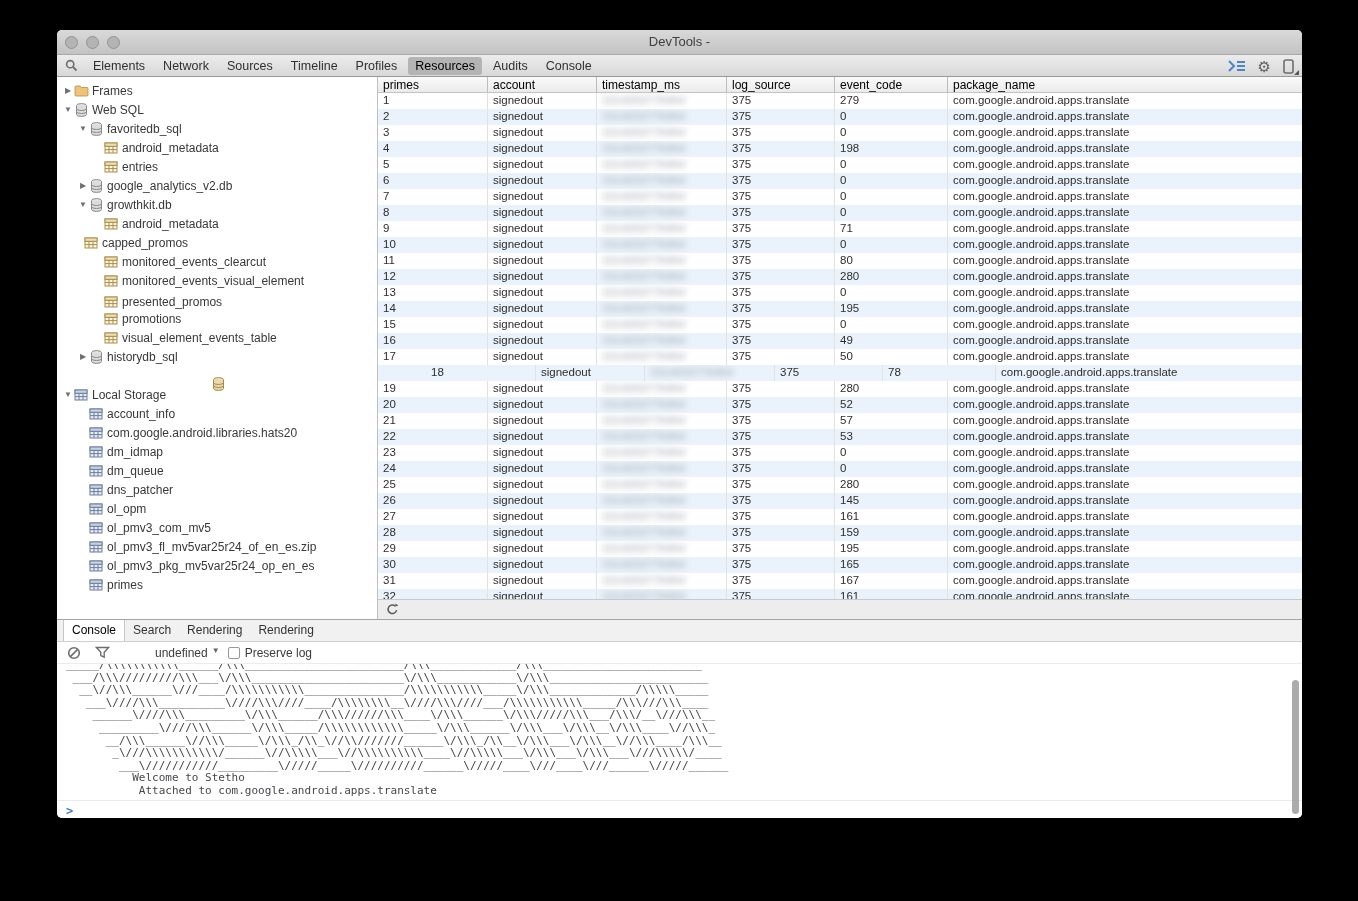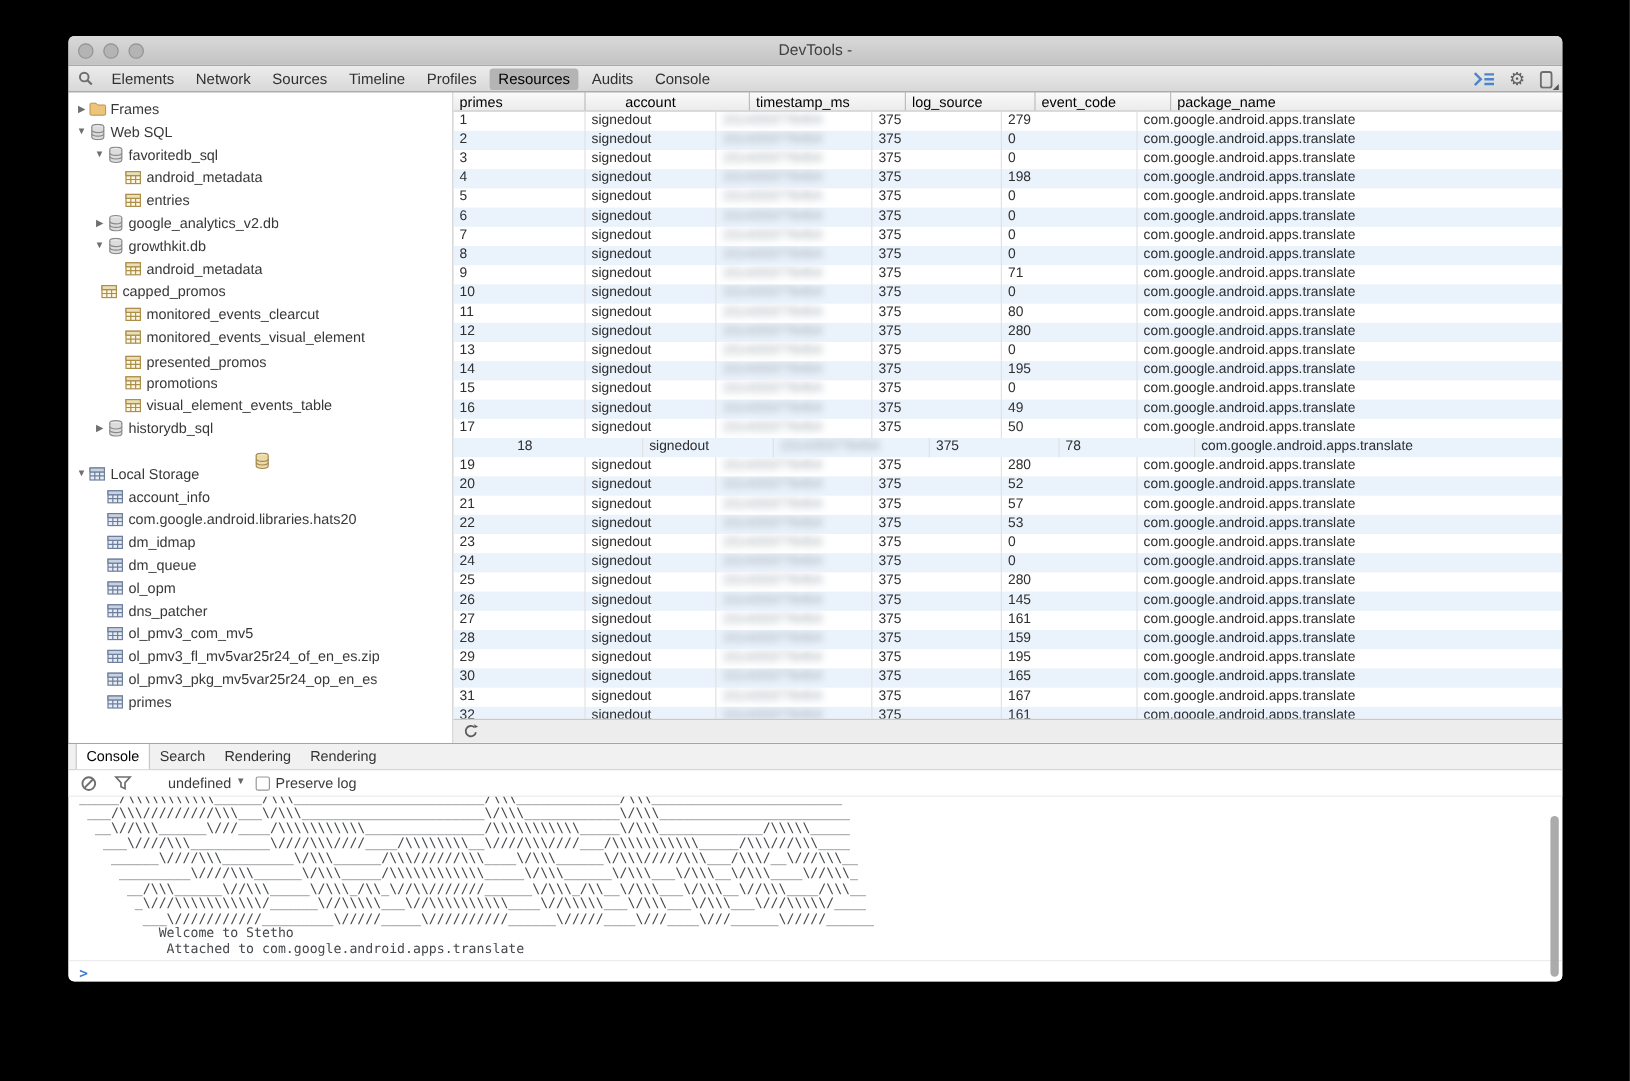--- a/index.html
+++ b/index.html
@@ -45,21 +45,21 @@
     display:flex;align-items:center;padding-left:8px;}
   
   .drawer{flex:1;display:flex;flex-direction:column;min-height:0;background:#fff;}
   .drawer-tabs{height:22px;flex:0 0 22px;background:#f1f1f1;border-bottom:1px solid #cfcfcf;
     display:flex;align-items:stretch;padding-left:6px;}
   .dtab{font-size:12px;color:#333;padding:3px 8px 0 8px;cursor:default;}
   .dtab.selected{background:#fff;border-left:1px solid #c6c6c6;border-right:1px solid #c6c6c6;color:#000;}
   .console-toolbar{height:22px;flex:0 0 22px;display:flex;align-items:center;gap:8px;
     padding-left:10px;border-bottom:1px solid #ececec;background:#fff;}
   .ct-sep{width:14px;}
-  .filter-dd{font-size:12px;color:#3c3c3c;display:flex;align-items:flex-start;gap:4px;}
+  .filter-dd{font-size:12px;color:#3c3c3c;display:flex;align-items:flex-start;gap:4px;margin-left:15px;}
   .dd-arrow{font-size:8px;color:#666;}
   .chkwrap{display:flex;align-items:center;gap:5px;font-size:12px;color:#3c3c3c;}
   .chk{width:12px;height:12px;background:#fff;border:1px solid #989898;border-radius:2px;}
   .console-out{flex:1;position:relative;overflow:hidden;}
   .console-pre{margin:-5px 0 0 0;padding-left:9px;font-family:"DejaVu Sans Mono","Liberation Mono",monospace;
     font-size:11px;line-height:12.6px;color:#45484c;white-space:pre;}
   .prompt-line{border-top:1px solid #ececec;margin-top:2px;padding:3px 0 0 9px;height:18px;
     font-family:"DejaVu Sans Mono","Liberation Mono",monospace;font-size:12px;}
   .prompt-chevron{color:#3d7ad2;font-weight:bold;}
   .vscroll{position:absolute;right:3px;top:16px;width:7px;height:134px;background:#9c9c9c;
@@ -394,35 +394,35 @@
           <span class="ticon">
             <svg width="14" height="12" viewBox="0 0 14 12">
               <rect x="1" y="1" width="12" height="10" fill="#e7ecf4" stroke="#6d7f9c"></rect>
               <line x1="1" y1="4.3" x2="13" y2="4.3" stroke="#6d7f9c"></line>
               <line x1="1" y1="7.6" x2="13" y2="7.6" stroke="#6d7f9c"></line>
               <line x1="5" y1="1" x2="5" y2="11" stroke="#6d7f9c"></line>
               <line x1="9" y1="1" x2="9" y2="11" stroke="#6d7f9c"></line>
               <rect x="1" y="1" width="12" height="3.3" fill="#c8d2e2" stroke="#6d7f9c"></rect>
             </svg>
           </span>
+          <span class="tlabel">dns_patcher</span>
+        </div>
+        <div class="tree-row" style="padding-left: 21px;">
+          <span class="arrow"></span>
+          <span class="ticon">
+            <svg width="14" height="12" viewBox="0 0 14 12">
+              <rect x="1" y="1" width="12" height="10" fill="#e7ecf4" stroke="#6d7f9c"></rect>
+              <line x1="1" y1="4.3" x2="13" y2="4.3" stroke="#6d7f9c"></line>
+              <line x1="1" y1="7.6" x2="13" y2="7.6" stroke="#6d7f9c"></line>
+              <line x1="5" y1="1" x2="5" y2="11" stroke="#6d7f9c"></line>
+              <line x1="9" y1="1" x2="9" y2="11" stroke="#6d7f9c"></line>
+              <rect x="1" y="1" width="12" height="3.3" fill="#c8d2e2" stroke="#6d7f9c"></rect>
+            </svg>
+          </span>
           <span class="tlabel">ol_opm</span>
-        </div>
-        <div class="tree-row" style="padding-left: 21px;">
-          <span class="arrow"></span>
-          <span class="ticon">
-            <svg width="14" height="12" viewBox="0 0 14 12">
-              <rect x="1" y="1" width="12" height="10" fill="#e7ecf4" stroke="#6d7f9c"></rect>
-              <line x1="1" y1="4.3" x2="13" y2="4.3" stroke="#6d7f9c"></line>
-              <line x1="1" y1="7.6" x2="13" y2="7.6" stroke="#6d7f9c"></line>
-              <line x1="5" y1="1" x2="5" y2="11" stroke="#6d7f9c"></line>
-              <line x1="9" y1="1" x2="9" y2="11" stroke="#6d7f9c"></line>
-              <rect x="1" y="1" width="12" height="3.3" fill="#c8d2e2" stroke="#6d7f9c"></rect>
-            </svg>
-          </span>
-          <span class="tlabel">dns_patcher</span>
         </div>
         <div class="tree-row" style="padding-left: 21px;">
           <span class="arrow"></span>
           <span class="ticon">
             <svg width="14" height="12" viewBox="0 0 14 12">
               <rect x="1" y="1" width="12" height="10" fill="#e7ecf4" stroke="#6d7f9c"></rect>
               <line x1="1" y1="4.3" x2="13" y2="4.3" stroke="#6d7f9c"></line>
               <line x1="1" y1="7.6" x2="13" y2="7.6" stroke="#6d7f9c"></line>
               <line x1="5" y1="1" x2="5" y2="11" stroke="#6d7f9c"></line>
               <line x1="9" y1="1" x2="9" y2="11" stroke="#6d7f9c"></line>
@@ -470,21 +470,21 @@
               <line x1="9" y1="1" x2="9" y2="11" stroke="#6d7f9c"></line>
               <rect x="1" y="1" width="12" height="3.3" fill="#c8d2e2" stroke="#6d7f9c"></rect>
             </svg>
           </span>
           <span class="tlabel">primes</span>
         </div>
       </div>
     <div class="gridpane">
       <div class="grid-header" id="grid-header">
           <div class="hcell" style="width: 110px; flex: 0 0 110px;">primes</div>
-          <div class="hcell" style="width: 109px; flex: 0 0 109px; margin-left: 28px;">account</div>
+          <div class="hcell" style="width: 109px; flex: 0 0 109px;">account</div>
           <div class="hcell" style="width: 130px; flex: 0 0 130px;">timestamp_ms</div>
           <div class="hcell" style="width: 108px; flex: 0 0 108px;">log_source</div>
           <div class="hcell" style="width: 113px; flex: 0 0 113px;">event_code</div>
           <div class="hcell" style="flex: 1 1 0%;">package_name</div>
         </div>
       <div class="grid-body" id="grid-body">
           <div class="grow">
             <div class="gcell" style="width: 110px; flex: 0 0 110px;">1</div>
             <div class="gcell" style="width: 109px; flex: 0 0 109px;">signedout</div>
             <div class="gcell" style="width: 130px; flex: 0 0 130px;"><span class="blurred">1514203776454</span></div>

